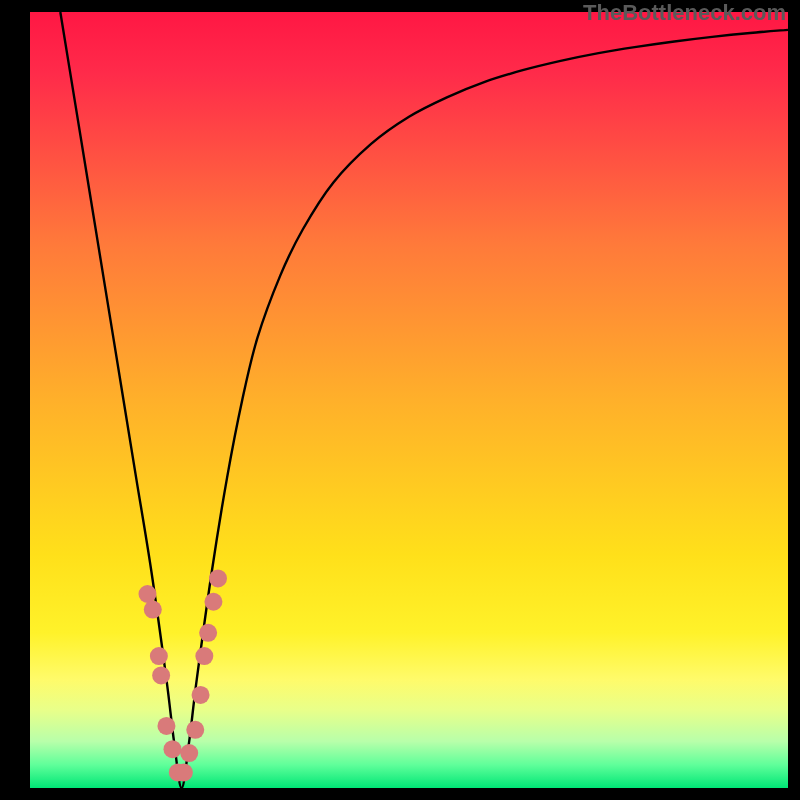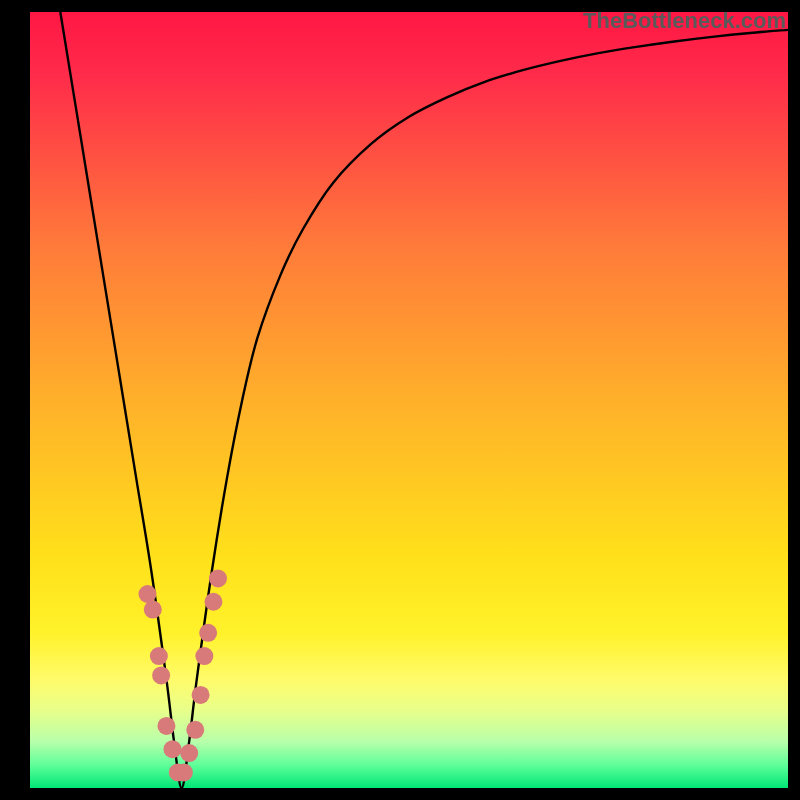--- a/index.html
+++ b/index.html
@@ -17,21 +17,21 @@
     .chart-container {
       position: absolute;
       left: 30px;
       top: 12px;
       width: 758px;
       height: 776px;
       background: #000;
     }
     .watermark {
       position: absolute;
-      top: 8px;
+      top: 0;
       right: 14px;
       font-family: Arial, sans-serif;
       font-size: 22px;
       font-weight: bold;
       color: #5a5a5a;
       z-index: 10;
     }
     svg {
       position: absolute;
       left: 0;

